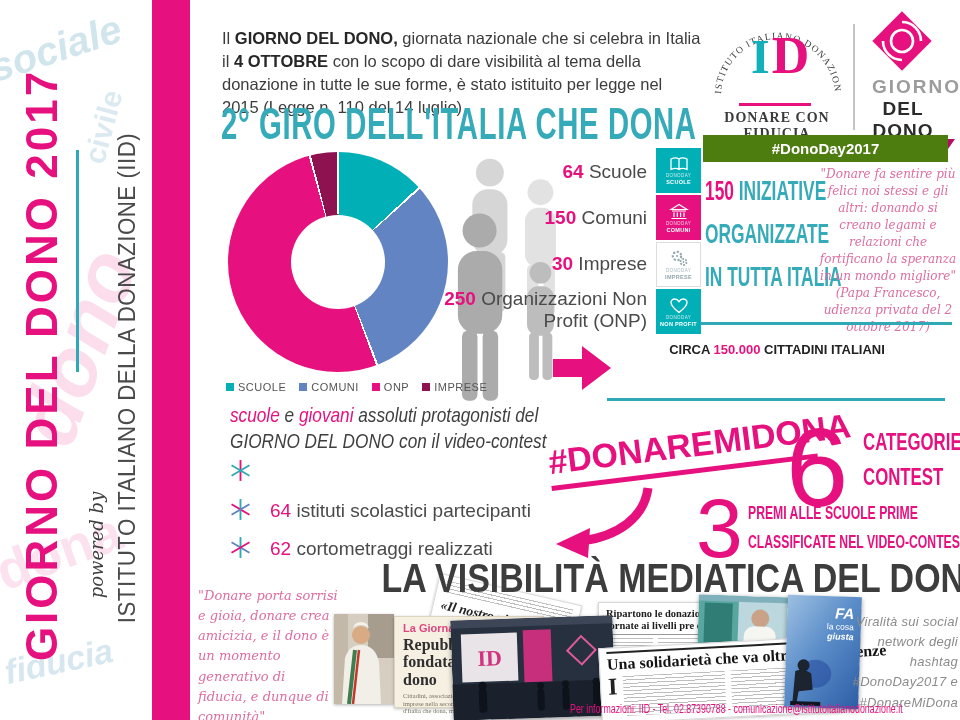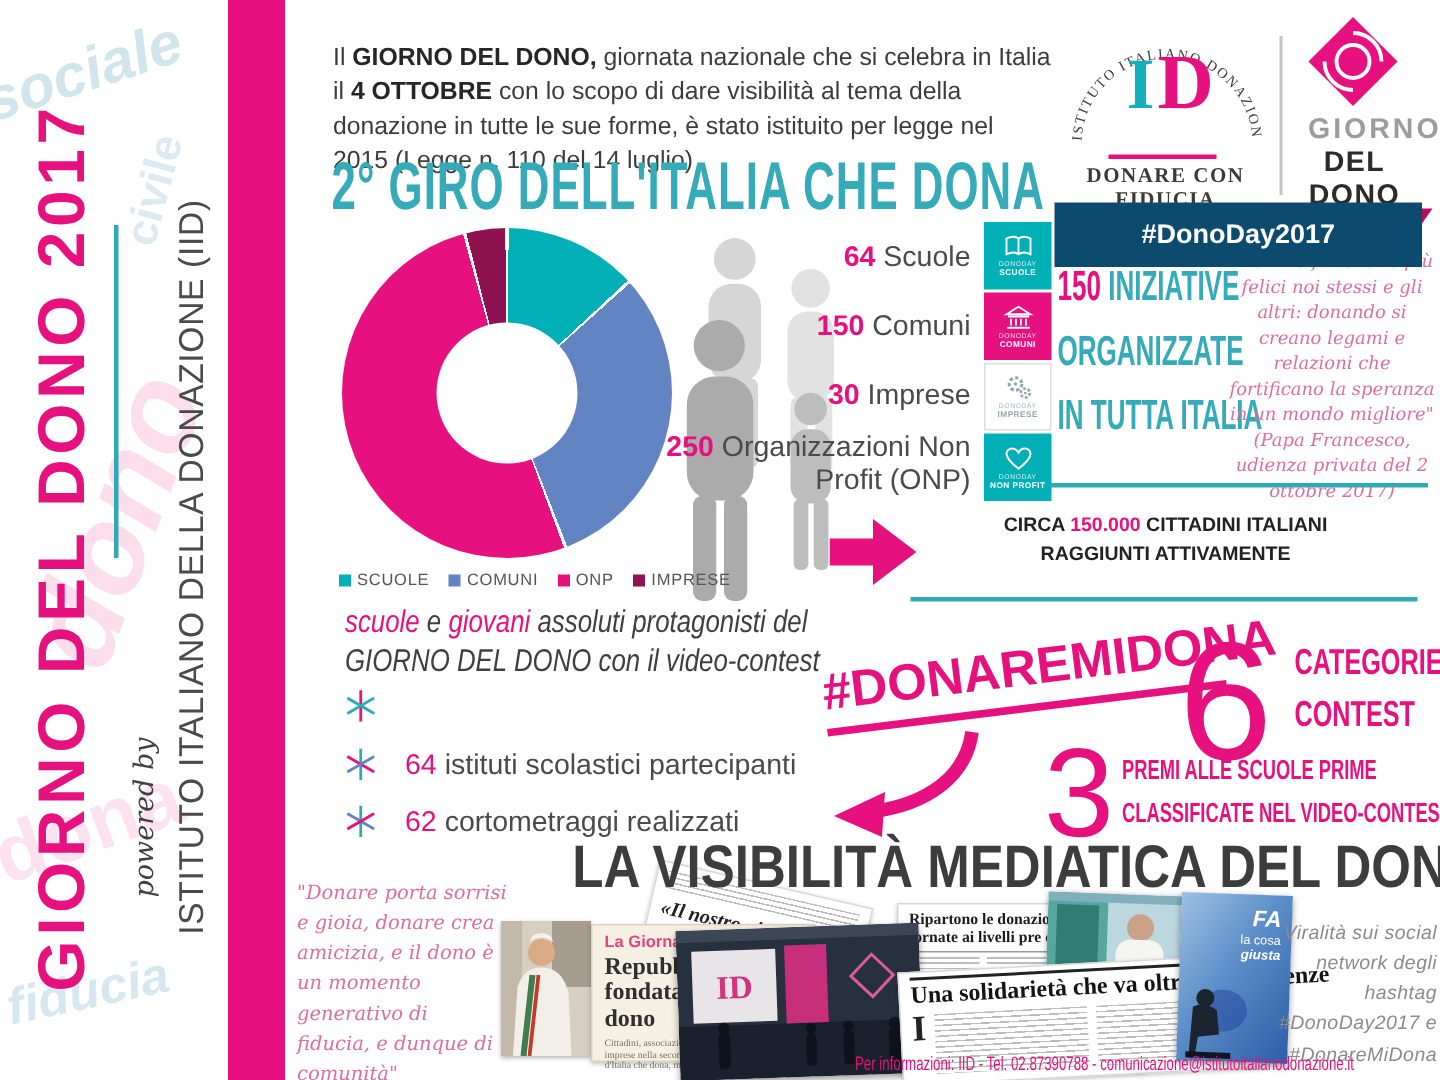--- a/index.html
+++ b/index.html
@@ -41,22 +41,22 @@
   .id-d{font-size:52px;color:#e6117e;margin-left:2px;}
   .id-underline{position:absolute;left:36px;top:95px;width:72px;height:3px;background:#e6117e;}
   .id-tagline{position:absolute;left:0;top:102px;width:148px;text-align:center;font-family:"Liberation Serif",serif;
            font-weight:bold;font-size:14px;letter-spacing:1px;color:#3a3a3a;}
   .logo-divider{position:absolute;left:150px;top:16px;width:2px;height:106px;background:#c4c4c4;}
   .diamond-svg{position:absolute;left:168px;top:2px;}
   .brand1{position:absolute;left:150px;top:68px;width:100px;text-align:center;font-size:19px;font-weight:bold;
            letter-spacing:2px;color:#9c9c9c;padding-left:19px;}
   .brand2{position:absolute;left:150px;top:90px;width:100px;text-align:center;font-size:19px;font-weight:bold;
            letter-spacing:1px;color:#2b2b2b;}
-  .ribbon{position:absolute;left:0;top:127px;width:245px;height:43px;background:#0c4a6e;color:#fff;
-           display:flex;align-items:center;justify-content:center;font-size:18px;font-weight:bold;}
+  .ribbon{position:absolute;left:0;top:127px;width:245px;height:27px;background:#4d7c0f;color:#fff;
+           display:flex;align-items:center;justify-content:center;font-size:15px;font-weight:bold;}
   .ribbon::after{content:"";position:absolute;right:-7px;top:4px;border-top:10px solid #b50d64;
            border-right:7px solid transparent;}
 
   
   .donut{position:absolute;left:228px;top:152px;width:220px;height:220px;border-radius:50%;z-index:2;}
   .donut-hole{position:absolute;left:63px;top:63px;width:94px;height:94px;border-radius:50%;background:#fff;}
   .chart-legend{position:absolute;left:226px;top:381px;display:flex;gap:13px;font-size:11px;color:#555;
            letter-spacing:.5px;z-index:2;align-items:center;}
   .legend-item{display:flex;align-items:center;gap:4px;}
   .legend-swatch{width:8px;height:8px;display:inline-block;}
@@ -315,21 +315,20 @@
   </div>
 
   <div class="hline1" data-name="divider-line"></div>
 
   <svg class="reach-arrow" width="58" height="48" viewBox="0 0 58 48" data-name="right-arrow-icon">
     <rect x="0" y="15" width="29" height="18" fill="#e6117e"></rect>
       <polygon points="29,2 58,24 29,46" fill="#e6117e"></polygon>
   </svg>
   <div class="reach" data-name="reach-statement">
     <div><span>CIRCA </span><span class="num">150.000</span><span> CITTADINI ITALIANI</span></div>
-    <div>RAGGIUNTI ATTIVAMENTE</div>
   </div>
   <div class="hline2" data-name="divider-line"></div>
 
   <div class="prota" data-name="protagonists-caption">
     <div><span class="pink">scuole</span><span> e </span><span class="pink">giovani</span><span> assoluti protagonisti del</span></div>
     <div><span>GIORNO DEL DONO</span><span> con il video-contest</span></div>
   </div>
 
   <svg class="bullet-star bs1" width="25" height="25" viewBox="0 0 24 24" data-name="star-bullet-icon">
       <line x1="12" y1="2" x2="12" y2="22" stroke="#e6117e" stroke-width="1.8"></line>

